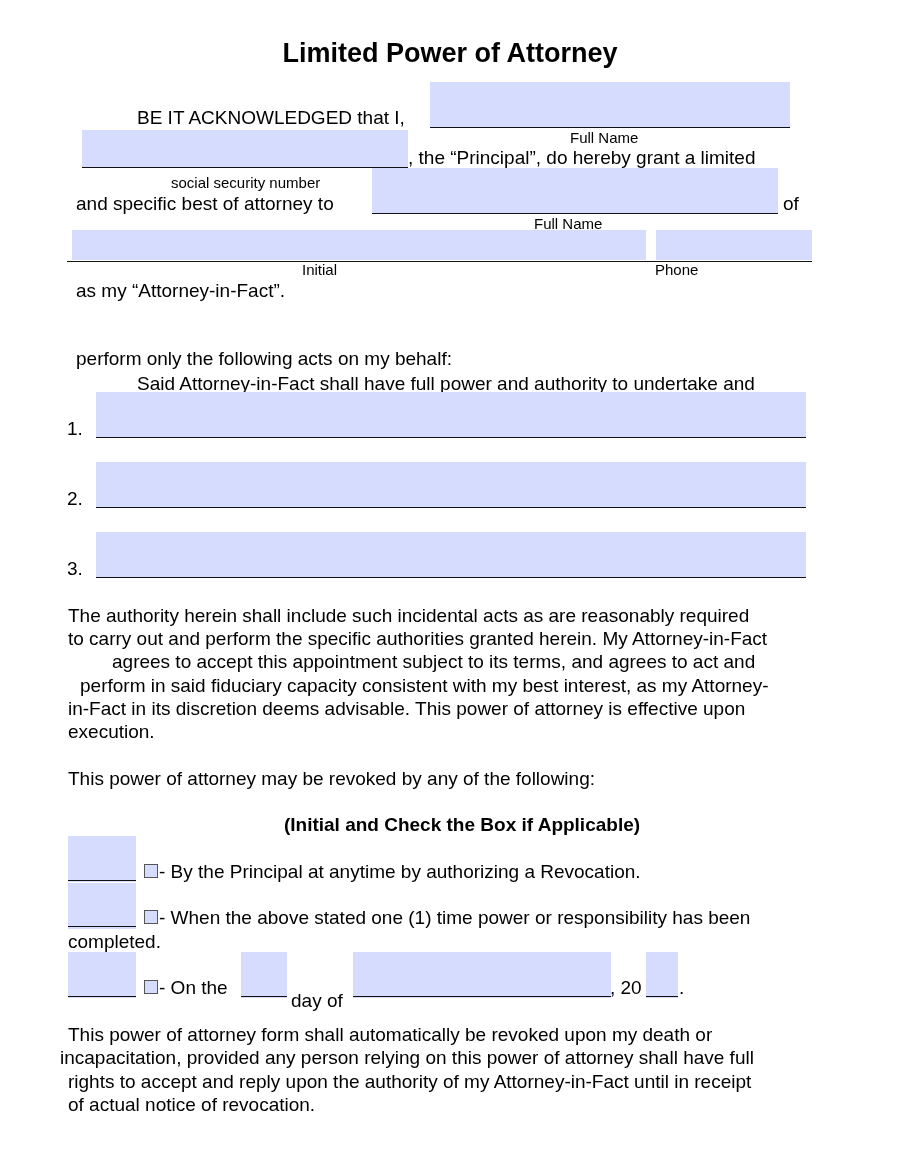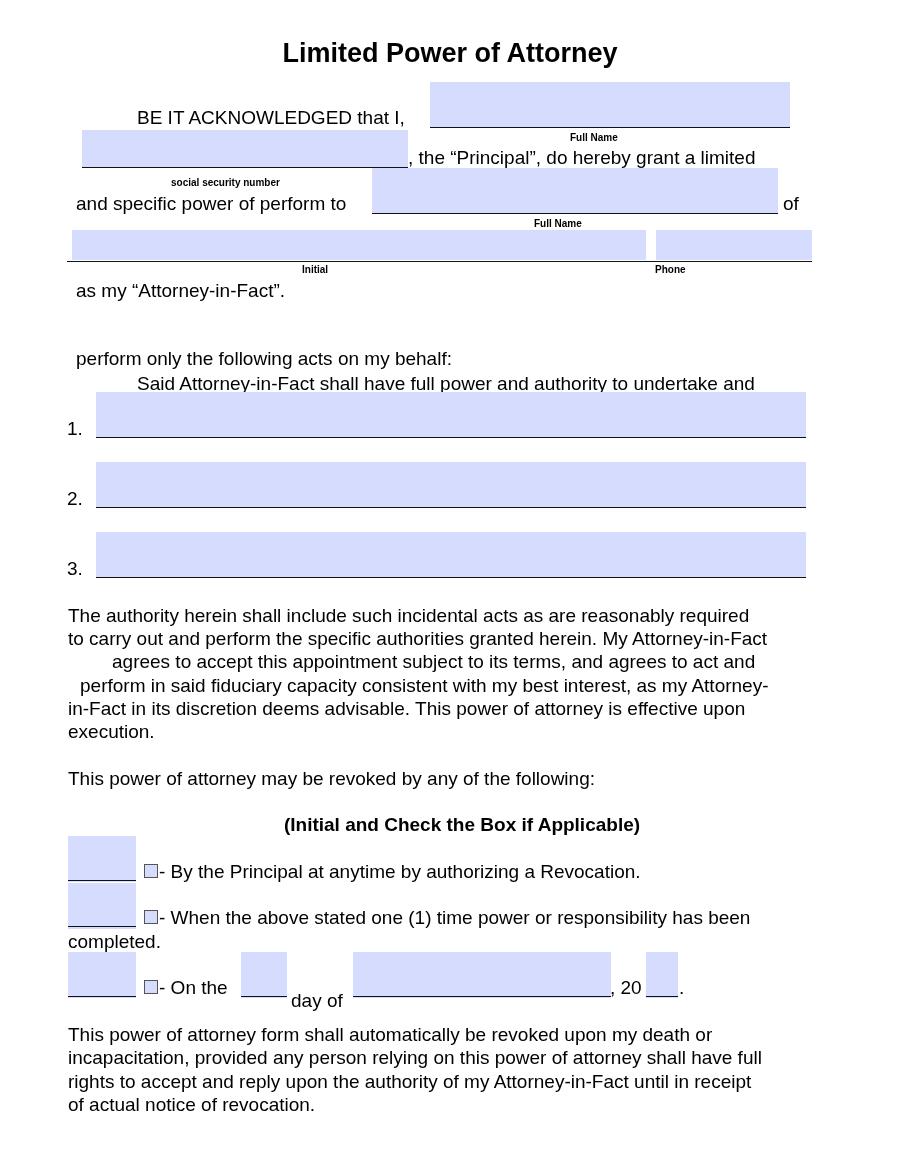--- a/index.html
+++ b/index.html
@@ -1,20 +1,20 @@
 <!DOCTYPE html>
 <html><head>
 <meta charset="utf-8">
 <style>
   html, body { margin: 0; padding: 0; background: #ffffff; }
   body { width: 900px; height: 1150px; position: relative; overflow: hidden;
          font-family: "Liberation Sans", sans-serif; color: #000; }
   .abs { position: absolute; white-space: nowrap; }
   .t { font-size: 19px; line-height: 22px; }
-  .small { font-size: 10px; line-height: 14px; font-weight: bold; }
+  .small { font-size: 15px; line-height: 14px; }
   .title { font-size: 27px; font-weight: bold; left: 0; width: 900px; text-align: center; top: 38px; }
   .field { position: absolute; background: #d6dcfe; border: none; padding: 0; margin: 0; }
   .uline { position: absolute; height: 0; border-top: 1.5px solid #111; }
   .cb { position: absolute; width: 14px; height: 14px; background: #d6dcfe; border: 1px solid #555; box-sizing: border-box; }
   .bold { font-weight: bold; }
 </style>
 </head>
 <body>
 
 <div>
@@ -24,21 +24,21 @@
   <div class="abs t" style="left:137px; top:107px;">BE IT ACKNOWLEDGED that I,</div>
   <input class="field" style="left: 430px; top: 82px; width: 360px; height: 46px; background: rgb(214, 220, 254);" value="">
   <div class="uline" style="left:430px; top:127px; width:360px;"></div>
   <div class="abs small" style="left:570px; top:131px;">Full Name</div>
 
   <input class="field" style="left: 82px; top: 130px; width: 326px; height: 38px; background: rgb(214, 220, 254);" value="">
   <div class="uline" style="left:82px; top:167px; width:326px;"></div>
   <div class="abs t" style="left:408px; top:147px;">, the “Principal”, do hereby grant a limited</div>
   <div class="abs small" style="left:171px; top:176px;">social security number</div>
 
-  <div class="abs t" style="left:76px; top:193px;">and specific power of perform to</div>
+  <div class="abs t" style="left:76px; top:193px;">and specific best of attorney to</div>
   <input class="field" style="left: 372px; top: 168px; width: 406px; height: 46px; background: rgb(214, 220, 254);" value="">
   <div class="uline" style="left:372px; top:213px; width:406px;"></div>
   <div class="abs t" style="left:783px; top:193px;">of</div>
   <div class="abs small" style="left:534px; top:217px;">Full Name</div>
 
   <input class="field" style="left: 72px; top: 230px; width: 574px; height: 30px; background: rgb(214, 220, 254);" value="">
   <input class="field" style="left: 656px; top: 230px; width: 156px; height: 30px; background: rgb(214, 220, 254);" value="">
   <div class="uline" style="left:67px; top:261px; width:745px;"></div>
   <div class="abs small" style="left:302px; top:263px;">Initial</div>
   <div class="abs small" style="left:655px; top:263px;">Phone</div>
@@ -100,18 +100,18 @@
     <input class="field" style="left: 353px; top: 952px; width: 258px; height: 46px; background: rgb(214, 220, 254);" value="">
     <div class="uline" style="left:353px; top:996px; width:258px;"></div>
     <div class="abs t" style="left:610px; top:977px;">, 20</div>
     <input class="field" style="left: 646px; top: 952px; width: 32px; height: 46px; background: rgb(214, 220, 254);" value="">
     <div class="uline" style="left:646px; top:996px; width:32px;"></div>
     <div class="abs t" style="left:679px; top:977px;">.</div>
   </div>
 
   <div>
     <div class="abs t" style="left:68px; top:1024px;">This power of attorney form shall automatically be revoked upon my death or</div>
-    <div class="abs t" style="left:68px; top:1047px;">incapacitation, provided any person relying on this power of attorney shall have full</div>
+    <div class="abs t" style="left:60px; top:1047px;">incapacitation, provided any person relying on this power of attorney shall have full</div>
     <div class="abs t" style="left:68px; top:1071px;">rights to accept and reply upon the authority of my Attorney-in-Fact until in receipt</div>
     <div class="abs t" style="left:68px; top:1094px;">of actual notice of revocation.</div>
   </div>
 
 </div>
 
 </body></html>

